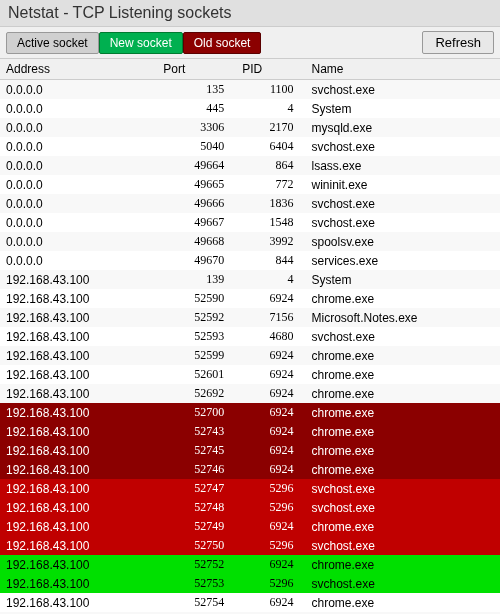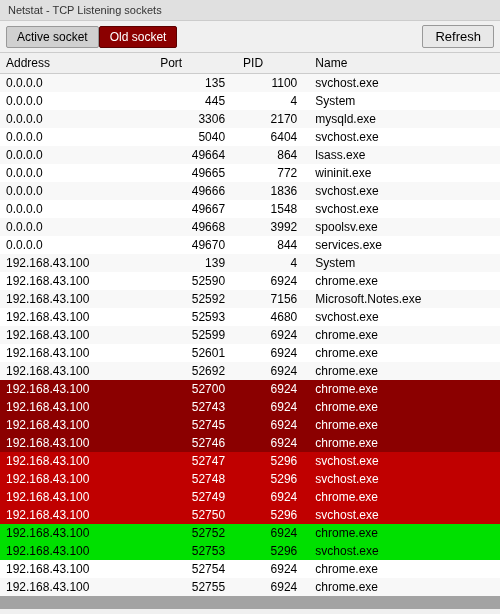--- a/index.html
+++ b/index.html
@@ -7,21 +7,21 @@
       font-family: Arial, sans-serif;
       font-size: 12px;
       background: #f0f0f0;
       width: 500px;
       height: 614px;
       overflow: hidden;
     }
     .title-bar {
       background: #e0e0e0;
       padding: 4px 8px;
-      font-size: 11px;
+      font-size: 16px;
       color: #333;
       border-bottom: 1px solid #ccc;
     }
     .toolbar {
       display: flex;
       align-items: center;
       padding: 4px 6px;
       background: #f0f0f0;
       border-bottom: 1px solid #ccc;
       gap: 0;
@@ -83,20 +83,21 @@
       background: #f8f8f8;
     }
     tbody td {
       padding: 2px 6px;
       font-size: 12px;
       color: #000;
     }
     td.port, td.pid {
       text-align: right;
       padding-right: 12px;
+      font-family: Liberation Serif, serif;
     }
     .row-dark-red {
       background: #8b0000 !important;
       color: #fff !important;
     }
     .row-dark-red td {
       color: #fff !important;
     }
     .row-medium-red {
       background: #c00000 !important;
@@ -113,20 +114,21 @@
   </style>
 </head>
 <body>
 
 <div class="title-bar">
   <span>Netstat - TCP Listening sockets</span>
 </div>
 
 <div class="toolbar">
   <button class="tab-btn tab-active">Active socket</button>
+  <button class="tab-btn tab-new">New socket</button>
   <button class="tab-btn tab-old">Old socket</button>
   <button class="refresh-btn">Refresh</button>
 </div>
 
 <div class="table-container">
   <table>
     <thead>
       <tr>
         <th>Address</th>
         <th>Port</th>

